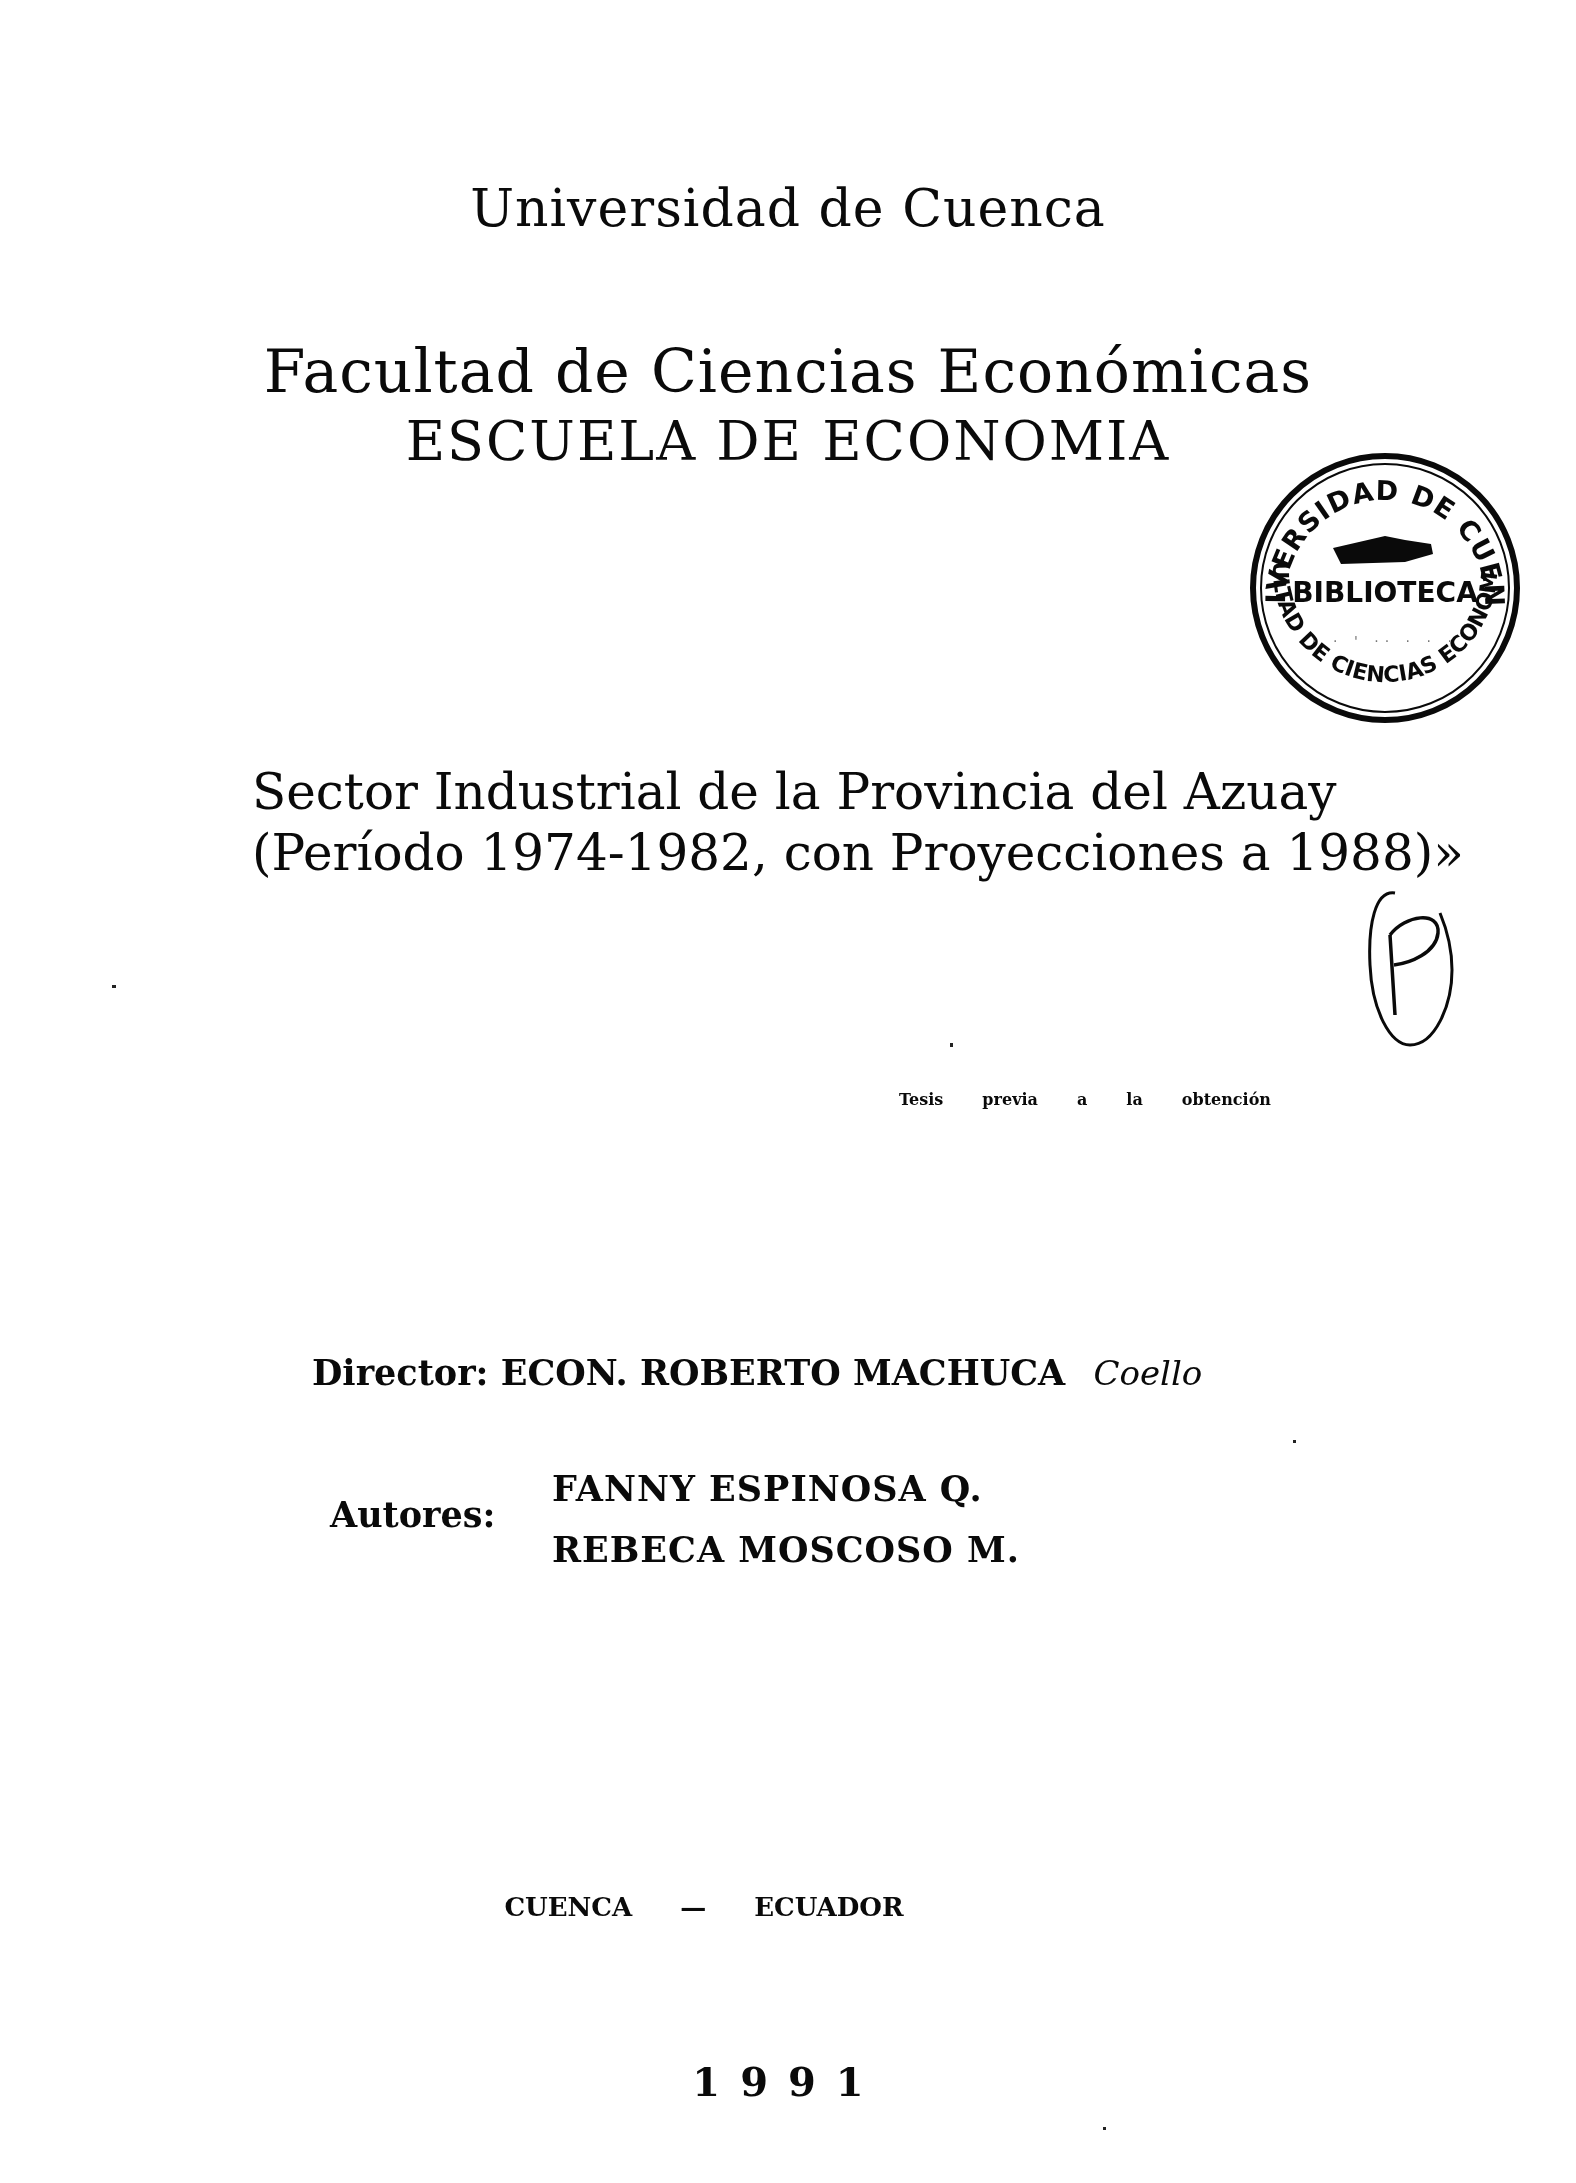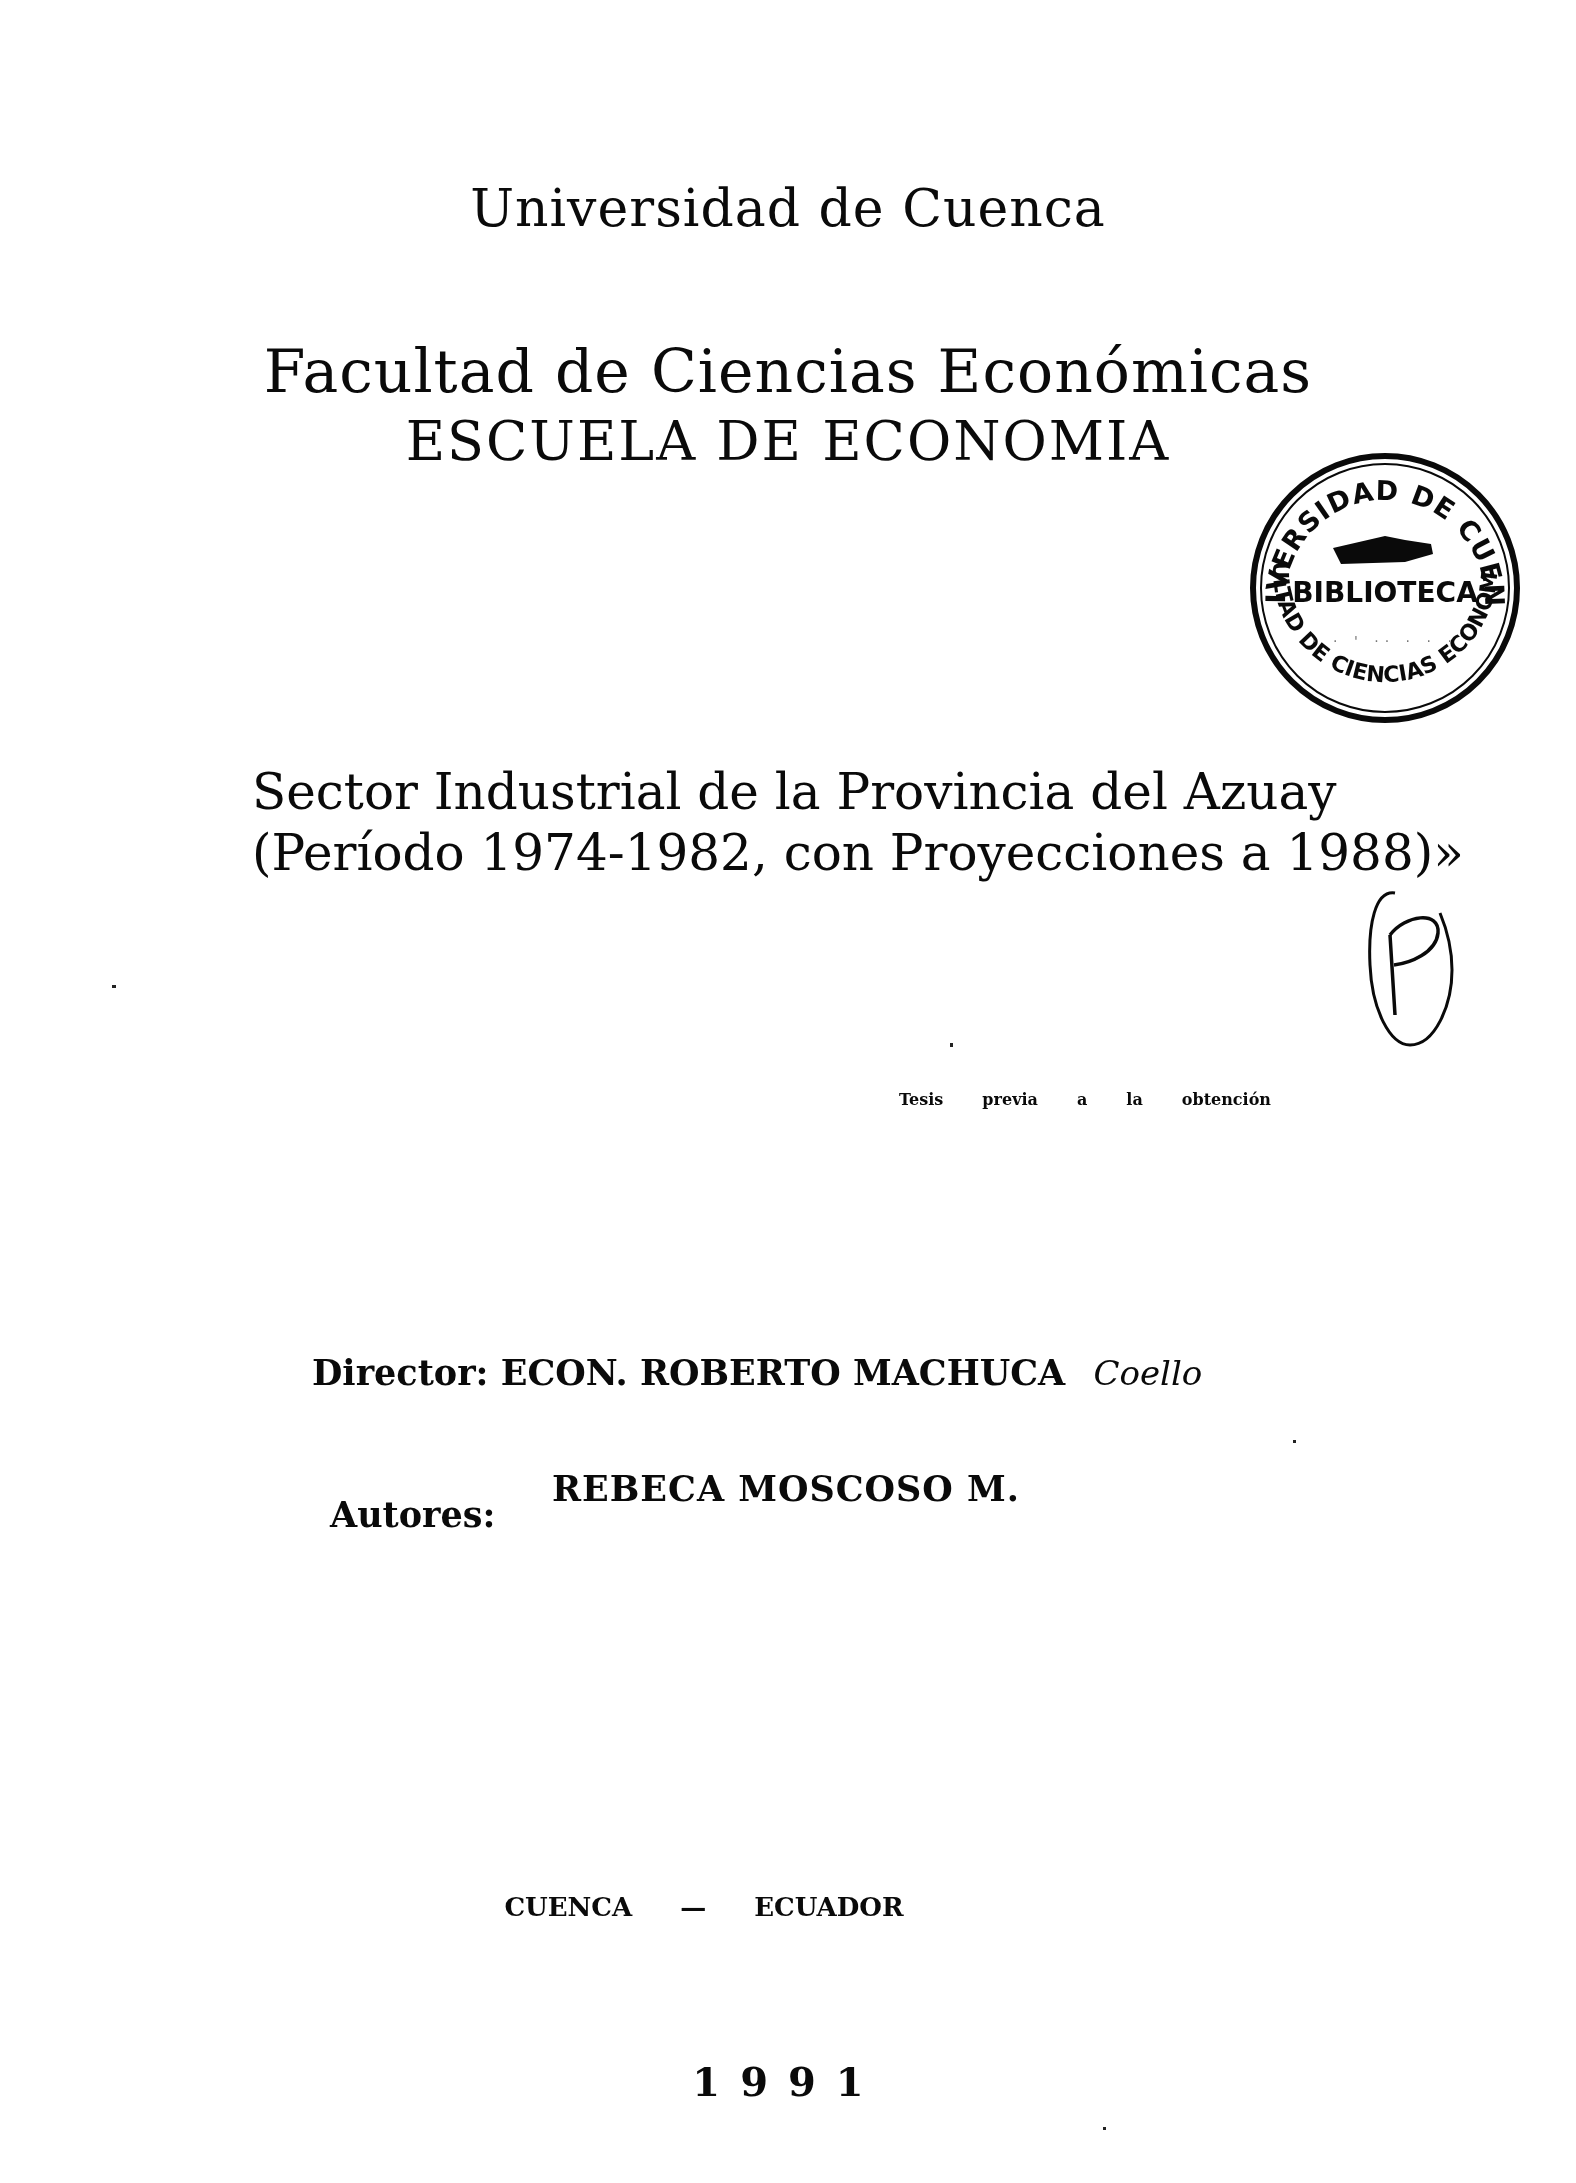--- a/index.html
+++ b/index.html
@@ -71,20 +71,21 @@
 </div>
 
 <div class="abs" id="director-row">
   <span class="lbl">Director:</span>
   <span>ECON. ROBERTO MACHUCA</span>
   <span class="hand">Coello</span>
 </div>
 
 <div class="abs" id="autores-label">Autores:</div>
 <div class="abs" id="autores-names">
+  <div>FANNY ESPINOSA Q.</div>
   <div>REBECA MOSCOSO M.</div>
 </div>
 
 <div class="abs" id="place">
   <span>CUENCA</span><span>—</span><span>ECUADOR</span>
 </div>
 
 <div class="abs" id="year">1991</div>
 
 <div class="speck" style="left:112px;top:985px;width:4px;height:3px;"></div>

